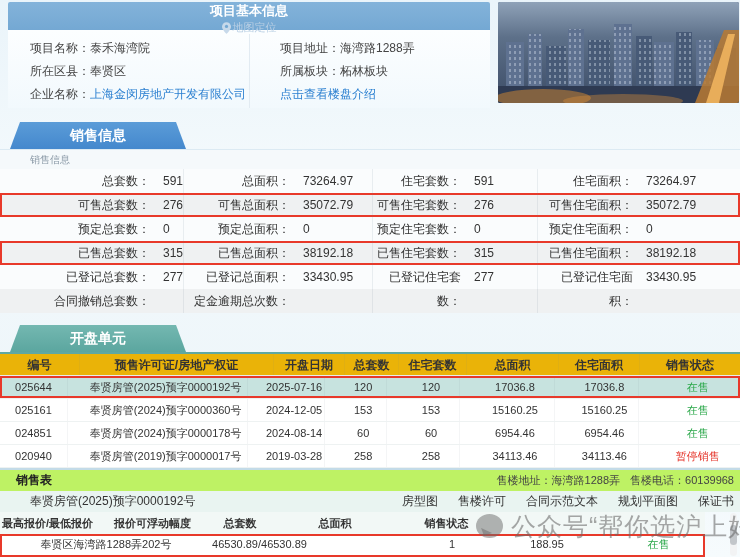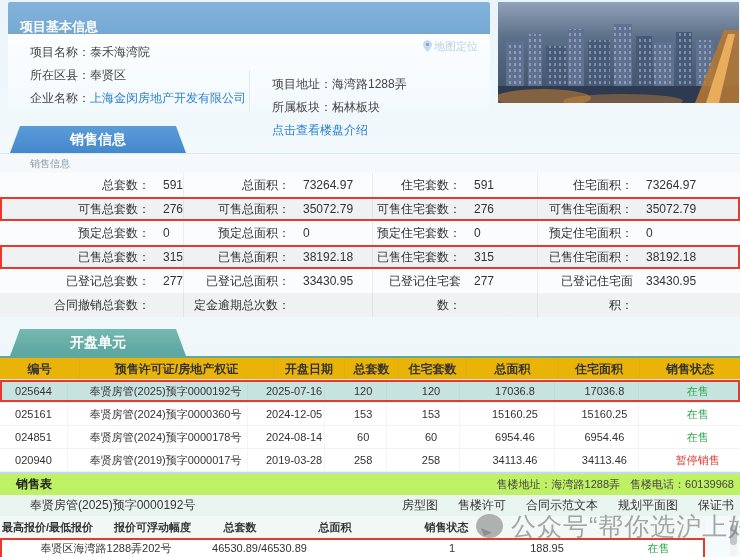--- a/index.html
+++ b/index.html
@@ -6,26 +6,26 @@
   html,body { width:740px; height:557px; }
   body {
     font-family:"Liberation Sans","DejaVu Sans",sans-serif;
     background:linear-gradient(180deg,#eaf4fa 0%,#f3f9fc 30%,#eef6fa 70%,#f6fbfd 100%);
     position:relative; overflow:hidden; color:#333;
   }
   
   .top { display:flex; padding:2px 1px 0 8px; gap:8px; }
   .proj { width:482px; }
   .proj-head { height:28px; background:linear-gradient(180deg,#83b3da,#74a8d3); border-radius:2px 2px 0 0;
-    display:flex; justify-content:space-between; padding:16px 12px;
-    color:#fff; font-weight:bold; font-size:13px; }
-  .map { display:flex; align-items:center; gap:2px; color:#b9cfe4; font-size:11px; font-weight:normal; cursor:pointer;margin-top:28px; }
+    display:flex; align-items:center; justify-content:space-between; padding:0 12px;
+    color:#fff; font-weight:bold; font-size:13px;flex-direction:column; }
+  .map { display:flex; align-items:center; gap:2px; color:#b9cfe4; font-size:11px; font-weight:normal; cursor:pointer; }
   .proj-body { height:78px; background:linear-gradient(180deg,#fcfeff,#f2f9fd); display:flex; padding-top:4px; }
   .pcol { width:50%; padding:3px 0 0 22px; }
-  .pcol + .pcol { border-left:1px solid #e2ebf2; padding-left:22px;margin-top:32px; }
+  .pcol + .pcol { border-left:1px solid #e2ebf2; padding-left:30px; }
   .pfield { height:23px; line-height:23px; font-size:12px; color:#444; white-space:nowrap; }
   .plink { color:#2a7fd0; cursor:pointer; }
   .photo { width:241px; height:101px; border-radius:2px; overflow:hidden; background:#3c4c66; }
   
   .tab { height:27px; line-height:27px; width:176px; margin-left:10px; text-align:center;
     color:#fff; font-size:14px; font-weight:bold; cursor:pointer;
     clip-path:polygon(10px 0,166px 0,176px 100%,0 100%); }
   .tab.blue { background:linear-gradient(180deg,#5b9cd8,#4488cd); margin-top:14px; }
   .tab.teal { background:linear-gradient(180deg,#74b8b1,#5ba69f); margin-top:12px; }
   

